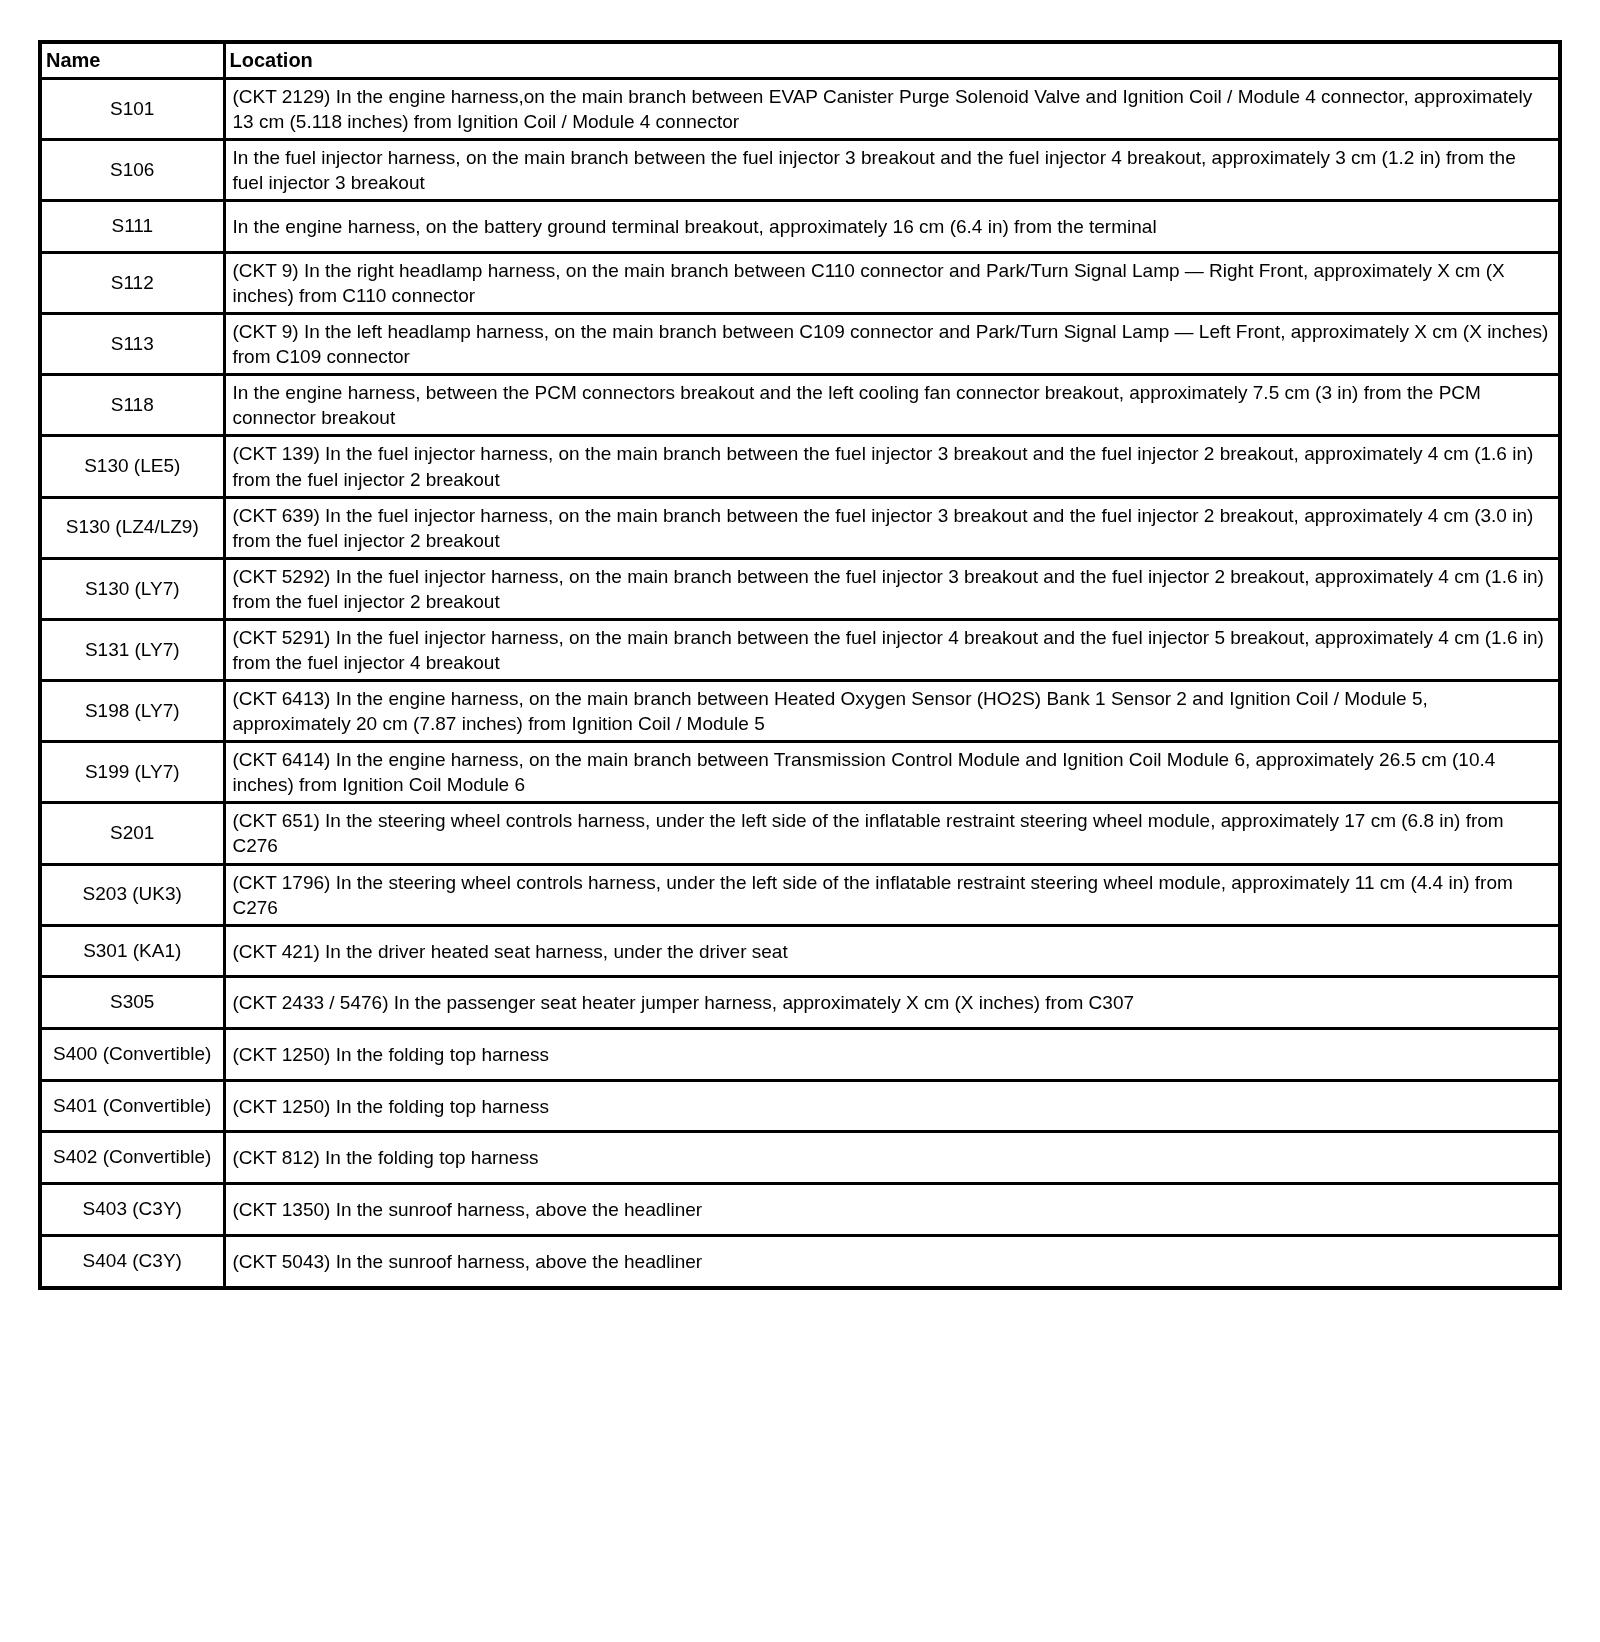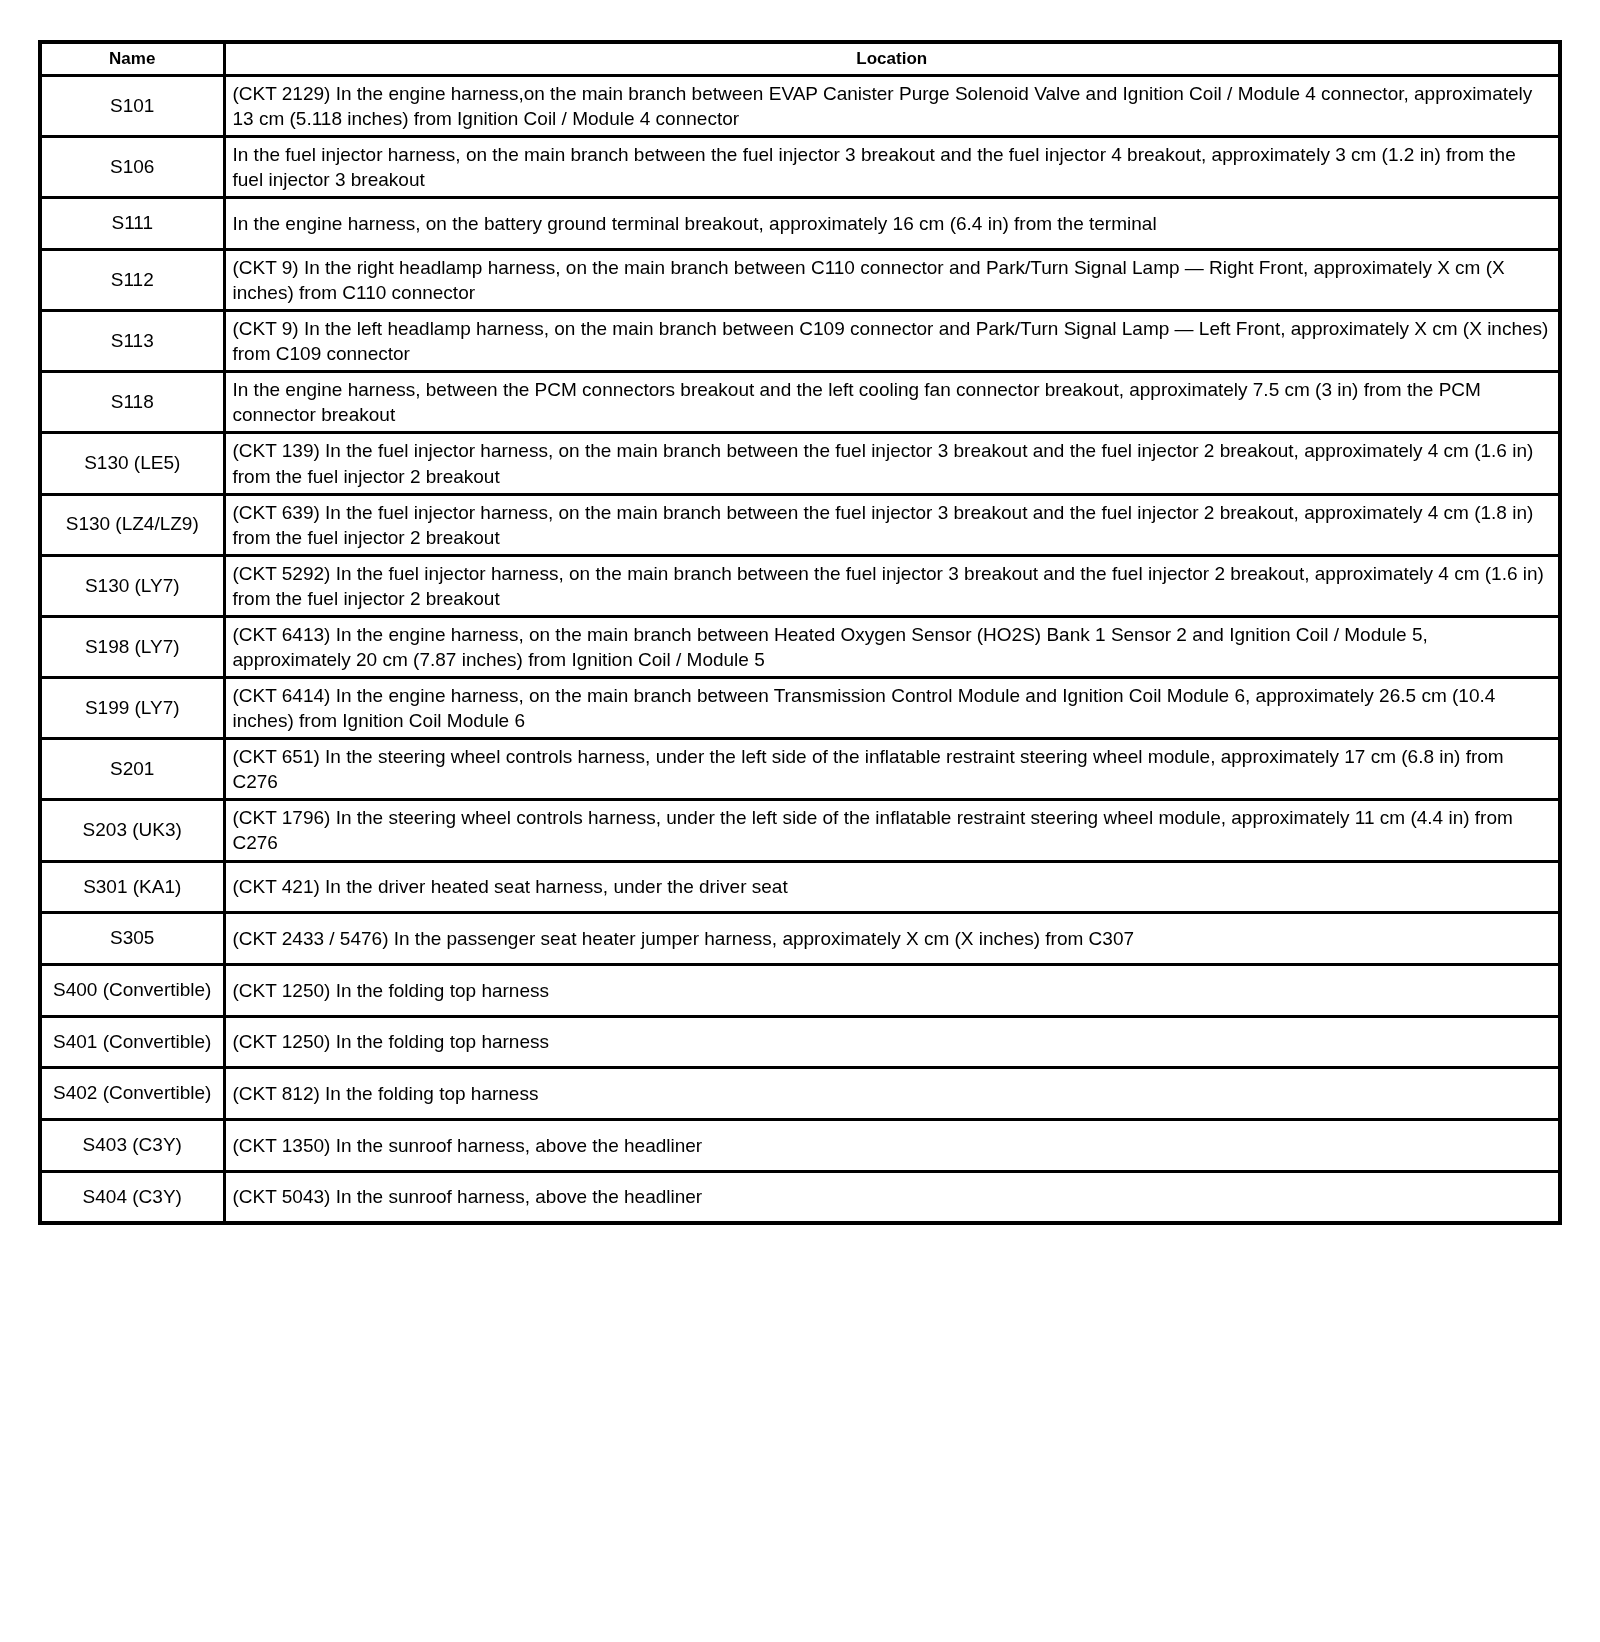--- a/index.html
+++ b/index.html
@@ -21,23 +21,23 @@
     border: 4px solid #000000;
   }
   table.splice-table th,
   table.splice-table td {
     border: 3px solid #000000;
     vertical-align: middle;
     box-sizing: border-box;
   }
   col.name-col { width: 184px; }
   th.header-cell {
-    font-size: 17px;
+    font-size: 20px;
     font-weight: bold;
-    text-align: center;
+    text-align: left;
     padding: 5px 4px;
   }
   td.name-cell {
     text-align: center;
     font-size: 19px;
     padding: 12px 5px;
     line-height: 1.3;
     overflow-wrap: break-word;
   }
   td.loc-cell {
@@ -86,25 +86,29 @@
       <tr>
         <td class="name-cell">S118</td>
         <td class="loc-cell">In the engine harness, between the PCM connectors breakout and the left cooling fan connector breakout, approximately 7.5 cm (3 in) from the PCM connector breakout</td>
       </tr>
       <tr>
         <td class="name-cell">S130 (LE5)</td>
         <td class="loc-cell">(CKT 139) In the fuel injector harness, on the main branch between the fuel injector 3 breakout and the fuel injector 2 breakout, approximately 4 cm (1.6 in) from the fuel injector 2 breakout</td>
       </tr>
       <tr>
         <td class="name-cell">S130 (LZ4/LZ9)</td>
-        <td class="loc-cell">(CKT 639) In the fuel injector harness, on the main branch between the fuel injector 3 breakout and the fuel injector 2 breakout, approximately 4 cm (1.8 in) from the fuel injector 2 breakout</td>
+        <td class="loc-cell">(CKT 639) In the fuel injector harness, on the main branch between the fuel injector 3 breakout and the fuel injector 2 breakout, approximately 4 cm (3.0 in) from the fuel injector 2 breakout</td>
       </tr>
       <tr>
         <td class="name-cell">S130 (LY7)</td>
         <td class="loc-cell">(CKT 5292) In the fuel injector harness, on the main branch between the fuel injector 3 breakout and the fuel injector 2 breakout, approximately 4 cm (1.6 in) from the fuel injector 2 breakout</td>
+      </tr>
+      <tr>
+        <td class="name-cell">S131 (LY7)</td>
+        <td class="loc-cell">(CKT 5291) In the fuel injector harness, on the main branch between the fuel injector 4 breakout and the fuel injector 5 breakout, approximately 4 cm (1.6 in) from the fuel injector 4 breakout</td>
       </tr>
       <tr>
         <td class="name-cell">S198 (LY7)</td>
         <td class="loc-cell">(CKT 6413) In the engine harness, on the main branch between Heated Oxygen Sensor (HO2S) Bank 1 Sensor 2 and Ignition Coil / Module 5, approximately 20 cm (7.87 inches) from Ignition Coil / Module 5</td>
       </tr>
       <tr>
         <td class="name-cell">S199 (LY7)</td>
         <td class="loc-cell">(CKT 6414) In the engine harness, on the main branch between Transmission Control Module and Ignition Coil Module 6, approximately 26.5 cm (10.4 inches) from Ignition Coil Module 6</td>
       </tr>
       <tr>

